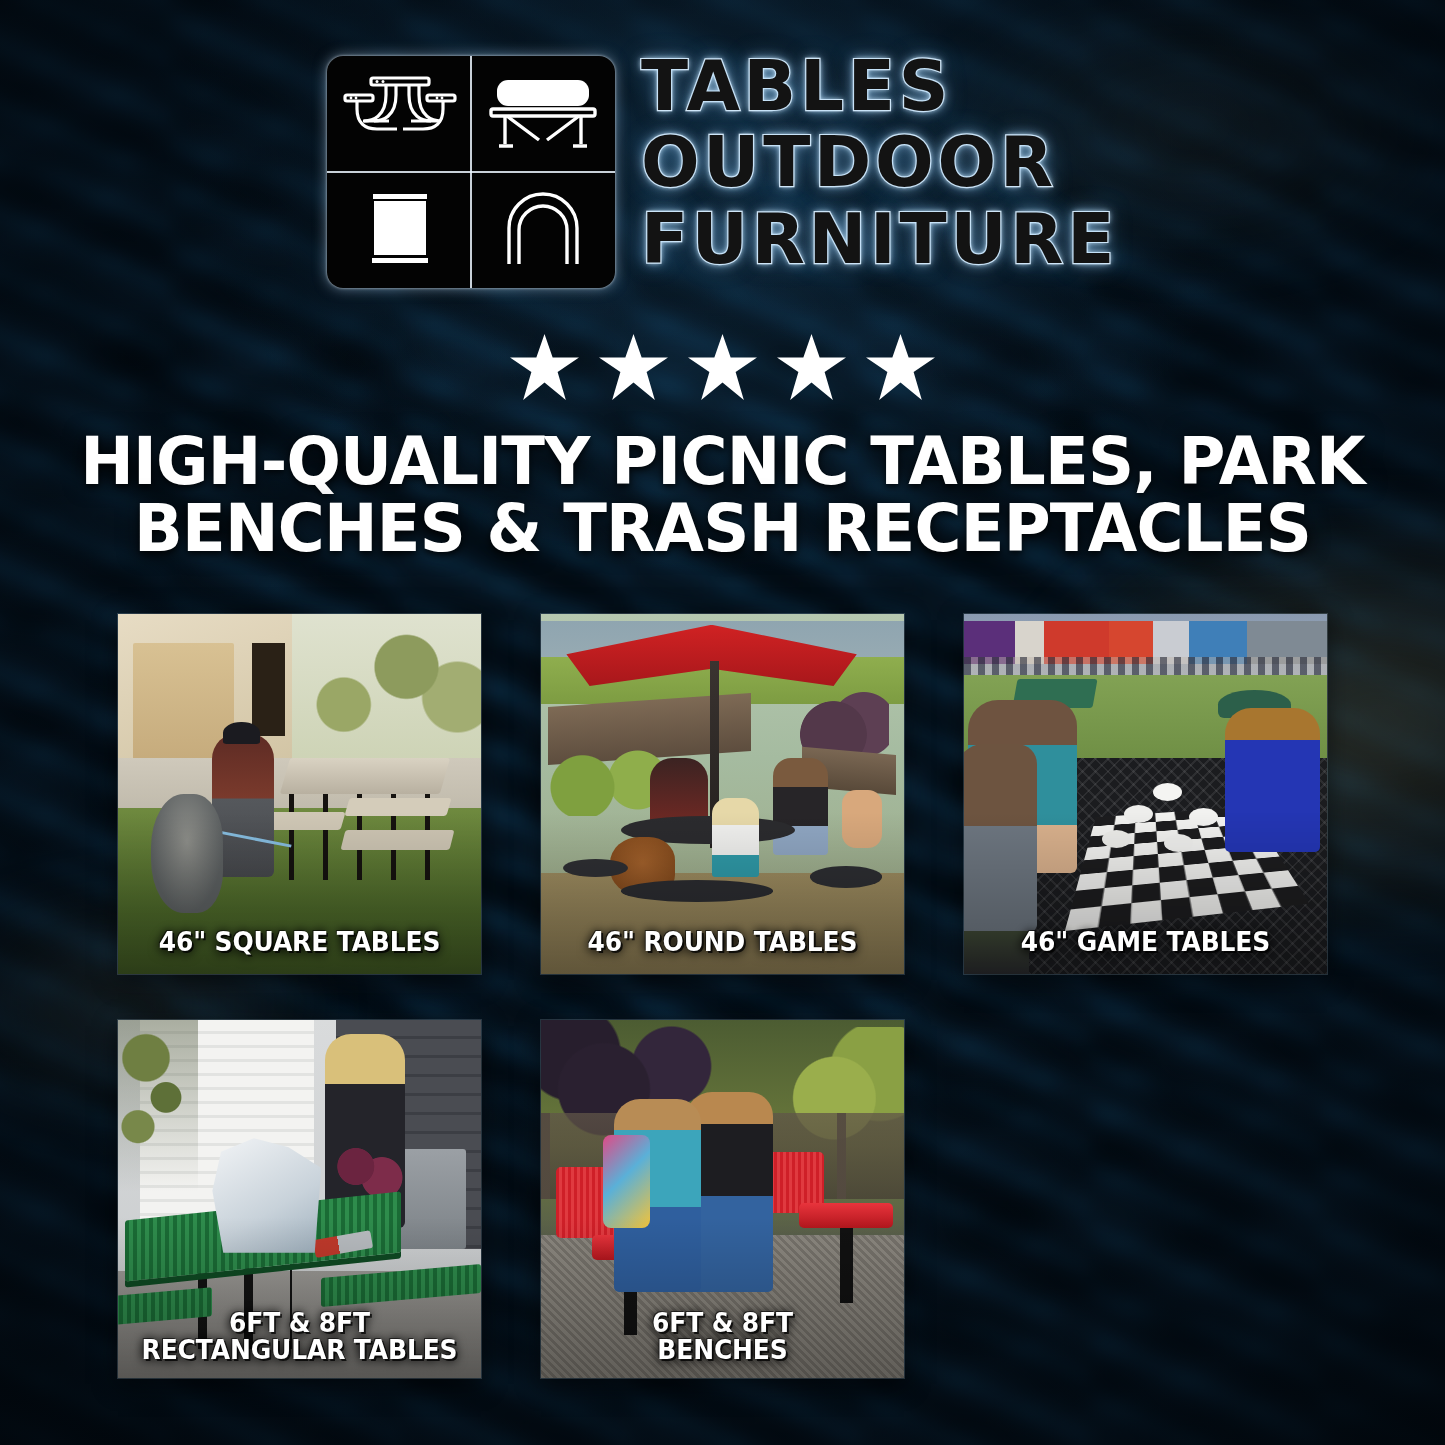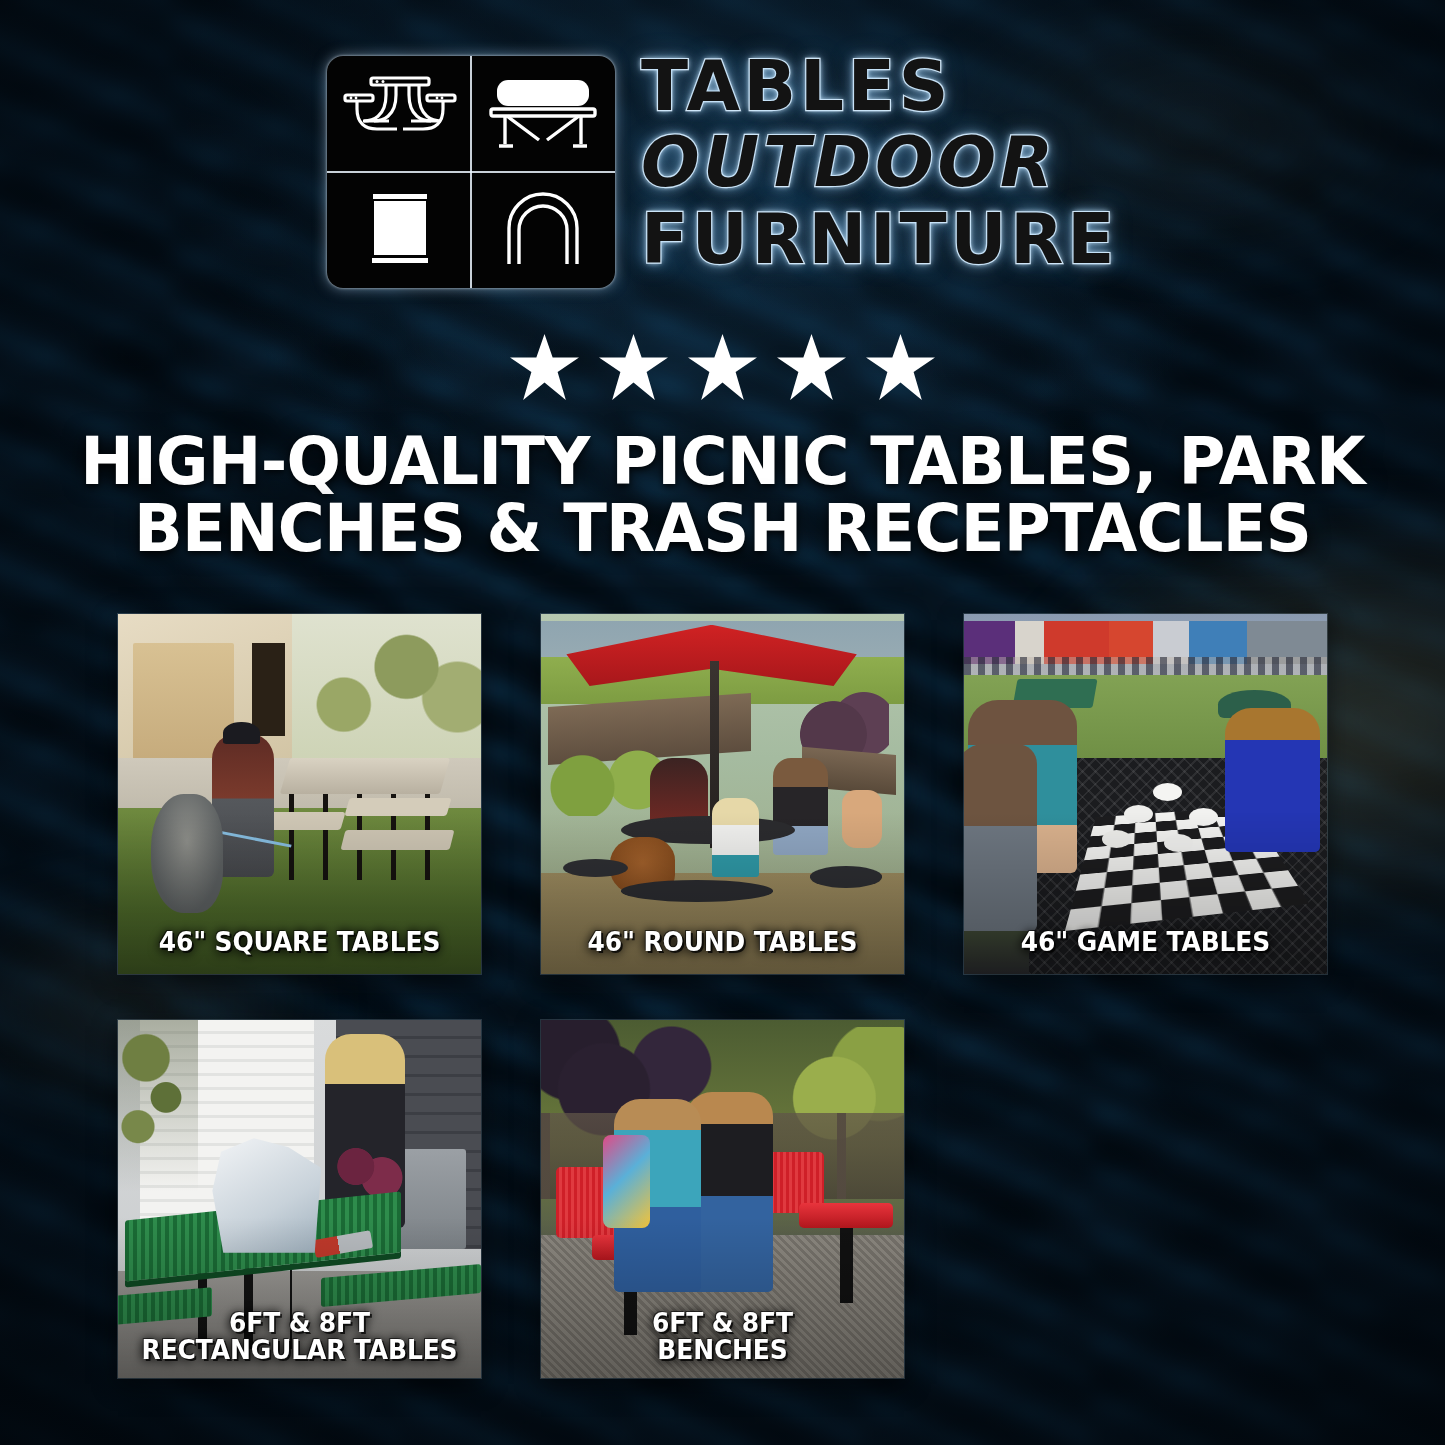--- a/index.html
+++ b/index.html
@@ -116,21 +116,21 @@
     line-height: 0.99;
     white-space: nowrap;
     -webkit-text-stroke: 2.4px #e9f3fb;
     paint-order: stroke fill;
     text-shadow:
       0 0 5px rgba(215,238,255,0.95),
       0 0 12px rgba(150,200,240,0.75),
       0 0 24px rgba(110,170,220,0.45);
   }
   .logo-l1 { font-size: 69px; }
-  .logo-l2 { font-size: 69px; margin-top: 8px; font-style: italic; }
+  .logo-l2 { font-size: 69px; margin-top: 8px; }
   .logo-l3 { font-size: 69px; margin-top: 8px; }
 
   
   .stars {
     position: absolute;
     top: 334px; left: 0; right: 0;
     display: flex; justify-content: center; align-items: center;
     gap: 20px;
   }
   .star {

